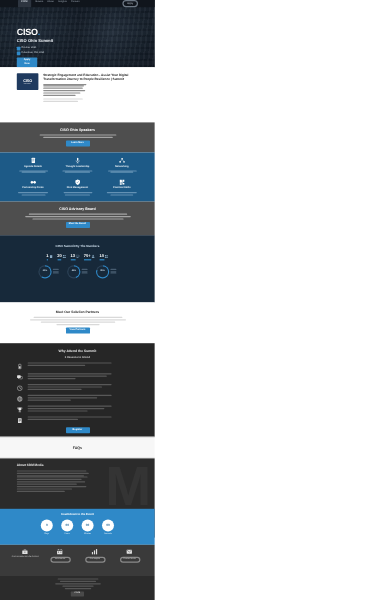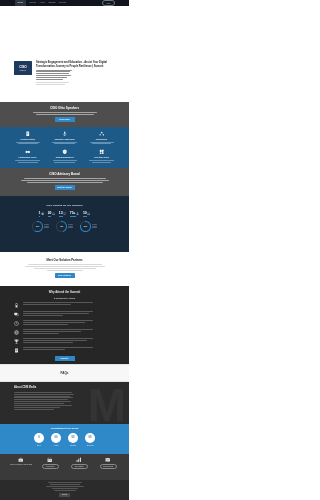--- a/index.html
+++ b/index.html
@@ -192,20 +192,37 @@
     font-weight:bold; padding:.8px 2.5px; border-radius:.5px; display:inline-block;
     letter-spacing:.3px;
   }
   svg { display:block; }
 </style>
 </head>
 <body>
 
 <div class="page">
 
+  <div class="hero">
+    <div class="hero-inner">
+      <div class="hero-title"><span>CISO</span><span class="dot">.</span></div>
+      <div class="hero-sub">CISO Ohio Summit</div>
+      <div class="hero-meta">
+        <div class="hero-meta-row">
+          <span class="hero-meta-ic"></span>
+          <span class="txt">October 2021</span>
+        </div>
+        <div class="hero-meta-row">
+          <span class="hero-meta-ic"></span>
+          <span class="txt">Columbus, OH, USA</span>
+        </div>
+      </div>
+      <div class="hero-btn">Apply Now</div>
+    </div>
+  </div>
 
   <div class="nav">
     <div class="nav-logo">CDM</div>
     <div class="nav-links">
       <span>Events</span>
       <span>About</span>
       <span>Insights</span>
       <span>Contact</span>
     </div>
     <div class="nav-cta">Apply</div>

